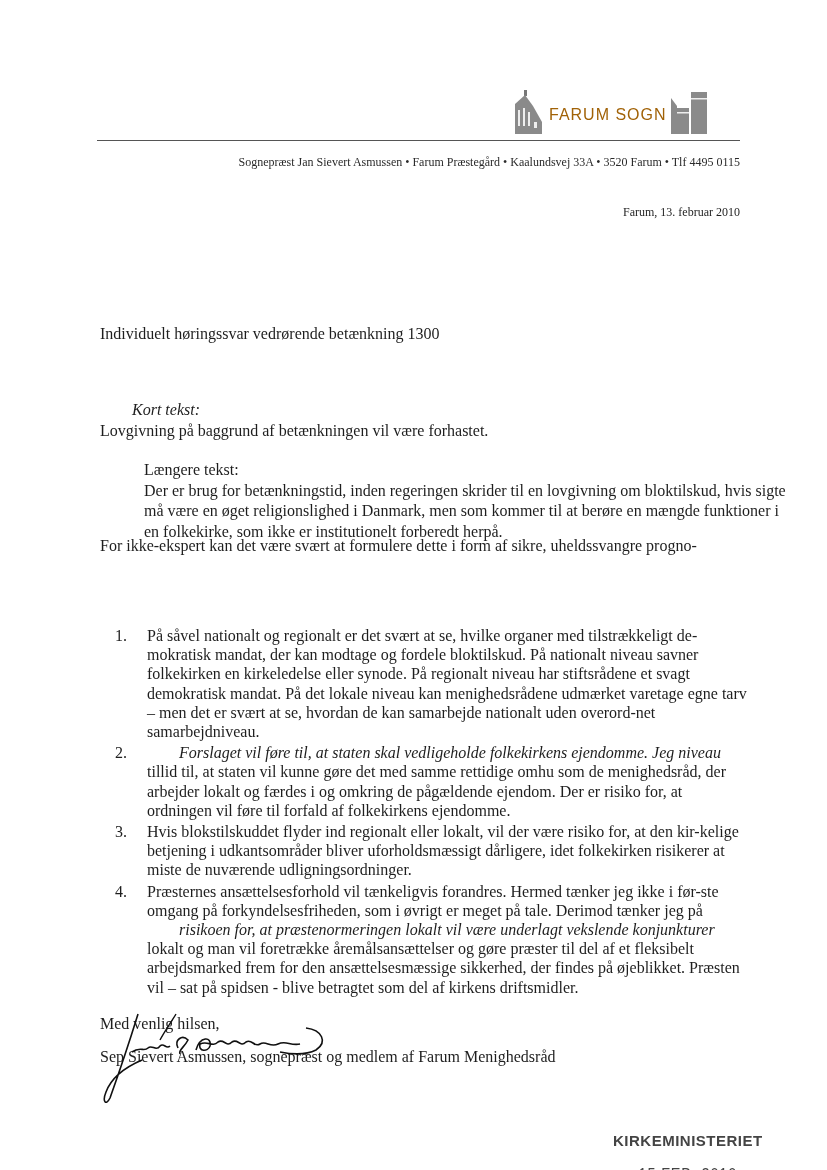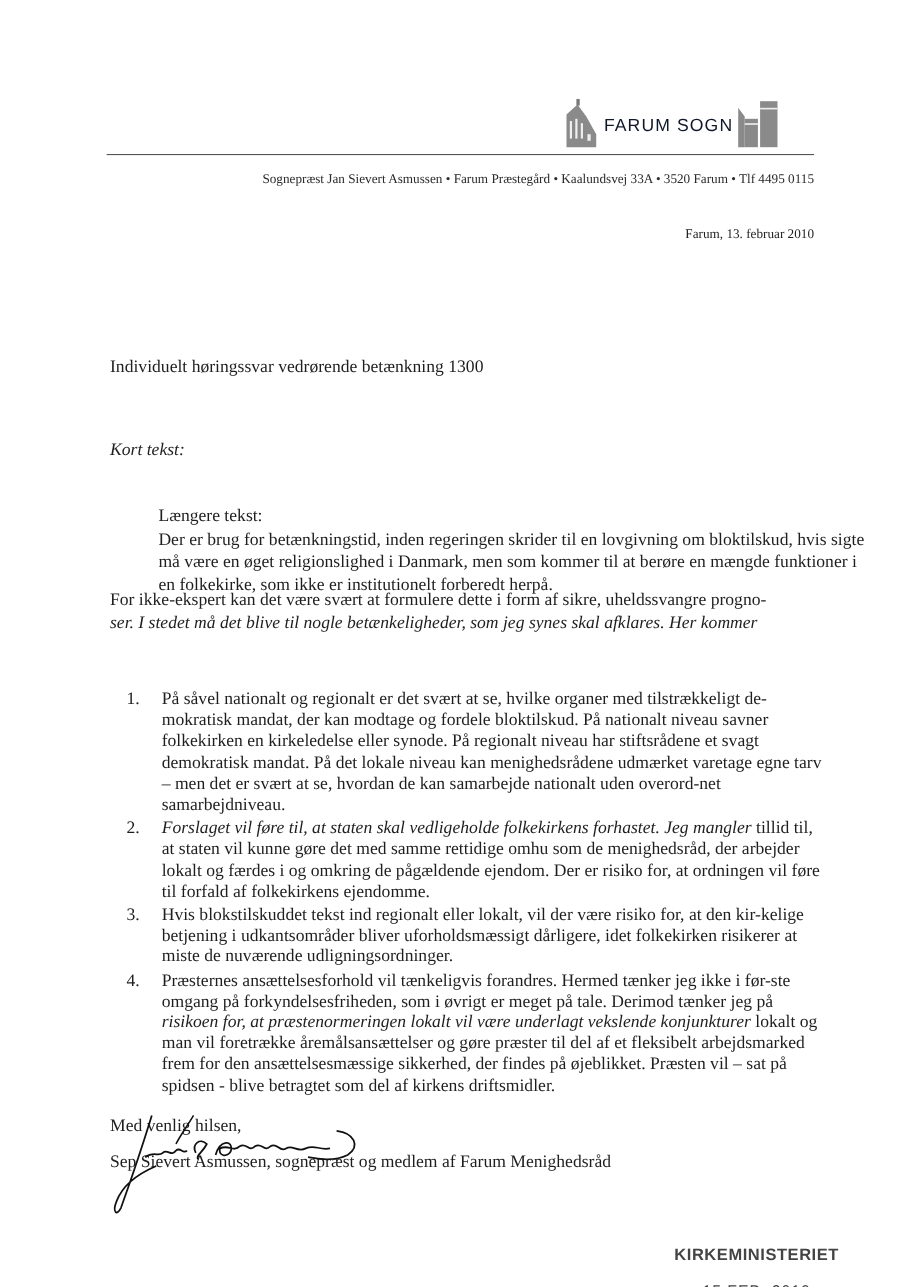--- a/index.html
+++ b/index.html
@@ -1,30 +1,30 @@
 <!DOCTYPE html>
 <html><head>
 <meta charset="utf-8">
 <style>
   html, body { margin: 0; padding: 0; background: #ffffff; }
   body { width: 827px; height: 1170px; position: relative; overflow: hidden;
          font-family: "Liberation Serif", "DejaVu Serif", serif; color: #1e1e1e; }
   .abs { position: absolute; }
   .logo { left: 513px; top: 88px; height: 46px; display: flex; align-items: flex-end; }
   .logo-text { font-family: "Liberation Sans", "DejaVu Sans", sans-serif; font-size: 16px;
-               letter-spacing: 1px; color: #0f172a; margin: 0 4px 10px 6px; }
+               letter-spacing: 1px; color: #a16207; margin: 0 4px 10px 6px; }
   .rule { left: 97px; top: 140px; width: 643px; height: 1px; background: #555; }
   .letterhead { right: 87px; top: 154px; text-align: right;
                 font-family: Liberation Serif, serif;
                 font-size: 12px; line-height: 17px; color: #2a2a2a; }
   .letterhead a { color: #2a2a2a; text-decoration: underline; }
   .date { right: 87px; top: 205px; font-size: 12px; }
   .subject { left: 100px; top: 325px; font-size: 16px; }
   .body-text { left: 100px; width: 650px; font-size: 16px; line-height: 20.5px; }
-  .italic { font-style: italic; }
+  .italic { font-style: italic; margin-left: 32px; }
   .list { left: 100px; top: 626px; width: 650px; font-size: 16px; line-height: 19.2px; margin: 0; padding: 0; list-style: none; }
   .list li { display: flex; margin: 0 0 0.5px 0; }
   .list .num { width: 24px; flex: 0 0 24px; padding-left: 15px; }
   .list .txt { flex: 1; padding-left: 8px; }
   .sign-close { left: 100px; top: 1015px; font-size: 16px; }
   .sign-name { left: 100px; top: 1048px; font-size: 16px; }
   .signature { left: 100px; top: 1010px; }
   .stamp { left: 613px; top: 1132px; font-family: "Liberation Sans", "DejaVu Sans", sans-serif;
            color: #444; text-align: center; }
   .stamp-org { font-size: 15px; font-weight: bold; letter-spacing: 0.5px; }
@@ -57,44 +57,44 @@
 <div class="abs letterhead">
   <div>Sognepræst Jan Sievert Asmussen • Farum Præstegård • Kaalundsvej 33A • 3520 Farum • Tlf 4495 0115</div>
 </div>
 
 <div class="abs date">Farum, 13. februar 2010</div>
 
 <div class="abs subject">Individuelt høringssvar vedrørende betænkning 1300</div>
 
 <div class="abs body-text" style="top:400px;">
   <div class="italic">Kort tekst:</div>
+  <div>Lovgivning på baggrund af betænkningen vil være forhastet.</div>
 </div>
 
 <div class="abs body-text" style="top:460px;margin-left:44px;">
   <div>Længere tekst:</div>
   <div>Der er brug for betænkningstid, inden regeringen skrider til en lovgivning om bloktilskud, hvis sigte må være en øget religionslighed i Danmark, men som kommer til at berøre en mængde funktioner i en folkekirke, som ikke er institutionelt forberedt herpå.</div>
 </div>
 
 <div class="abs body-text" style="top:536px;">
   <div>For ikke-ekspert kan det være svært at formulere dette i form af sikre, uheldssvangre progno-</div>
-  <div class="italic">ser. I stedet må det blive til nogle betænkeligheder, som jeg synes skal afklares. Her kommer</div>
 </div>
 
 <ol class="abs list">
   <li style="margin-bottom:2px;">
     <span class="num">1.</span>
     <span class="txt">På såvel nationalt og regionalt er det svært at se, hvilke organer med tilstrækkeligt de-mokratisk mandat, der kan modtage og fordele bloktilskud. På nationalt niveau savner folkekirken en kirkeledelse eller synode. På regionalt niveau har stiftsrådene et svagt demokratisk mandat. På det lokale niveau kan menighedsrådene udmærket varetage egne tarv – men det er svært at se, hvordan de kan samarbejde nationalt uden overord-net samarbejdniveau.</span>
   </li>
   <li style="margin-bottom:2px;">
     <span class="num">2.</span>
-    <span class="txt"><span class="italic">Forslaget vil føre til, at staten skal vedligeholde folkekirkens forhastet. Jeg mangler</span> <span>tillid til, at staten vil kunne gøre det med samme rettidige omhu som de menighedsråd, der arbejder lokalt og færdes i og omkring de pågældende ejendom. Der er risiko for, at ordningen vil føre til forfald af folkekirkens ejendomme.</span></span>
+    <span class="txt"><span class="italic">Forslaget vil føre til, at staten skal vedligeholde folkekirkens ejendomme. Jeg niveau</span> <span>tillid til, at staten vil kunne gøre det med samme rettidige omhu som de menighedsråd, der arbejder lokalt og færdes i og omkring de pågældende ejendom. Der er risiko for, at ordningen vil føre til forfald af folkekirkens ejendomme.</span></span>
   </li>
   <li style="margin-bottom:2px;">
     <span class="num">3.</span>
-    <span class="txt">Hvis blokstilskuddet tekst ind regionalt eller lokalt, vil der være risiko for, at den kir-kelige betjening i udkantsområder bliver uforholdsmæssigt dårligere, idet folkekirken risikerer at miste de nuværende udligningsordninger.</span>
+    <span class="txt">Hvis blokstilskuddet flyder ind regionalt eller lokalt, vil der være risiko for, at den kir-kelige betjening i udkantsområder bliver uforholdsmæssigt dårligere, idet folkekirken risikerer at miste de nuværende udligningsordninger.</span>
   </li>
   <li>
     <span class="num">4.</span>
     <span class="txt"><span>Præsternes ansættelsesforhold vil tænkeligvis forandres. Hermed tænker jeg ikke i før-ste omgang på forkyndelsesfriheden, som i øvrigt er meget på tale. Derimod tænker jeg på </span><span class="italic">risikoen for, at præstenormeringen lokalt vil være underlagt vekslende konjunkturer</span> <span>lokalt og man vil foretrække åremålsansættelser og gøre præster til del af et fleksibelt arbejdsmarked frem for den ansættelsesmæssige sikkerhed, der findes på øjeblikket. Præsten vil – sat på spidsen - blive betragtet som del af kirkens driftsmidler.</span></span>
   </li>
 </ol>
 
 <div class="abs sign-close">Med venlig hilsen,</div>
 <div class="abs sign-name">Sep Sievert Asmussen, sognepræst og medlem af Farum Menighedsråd</div>
 

